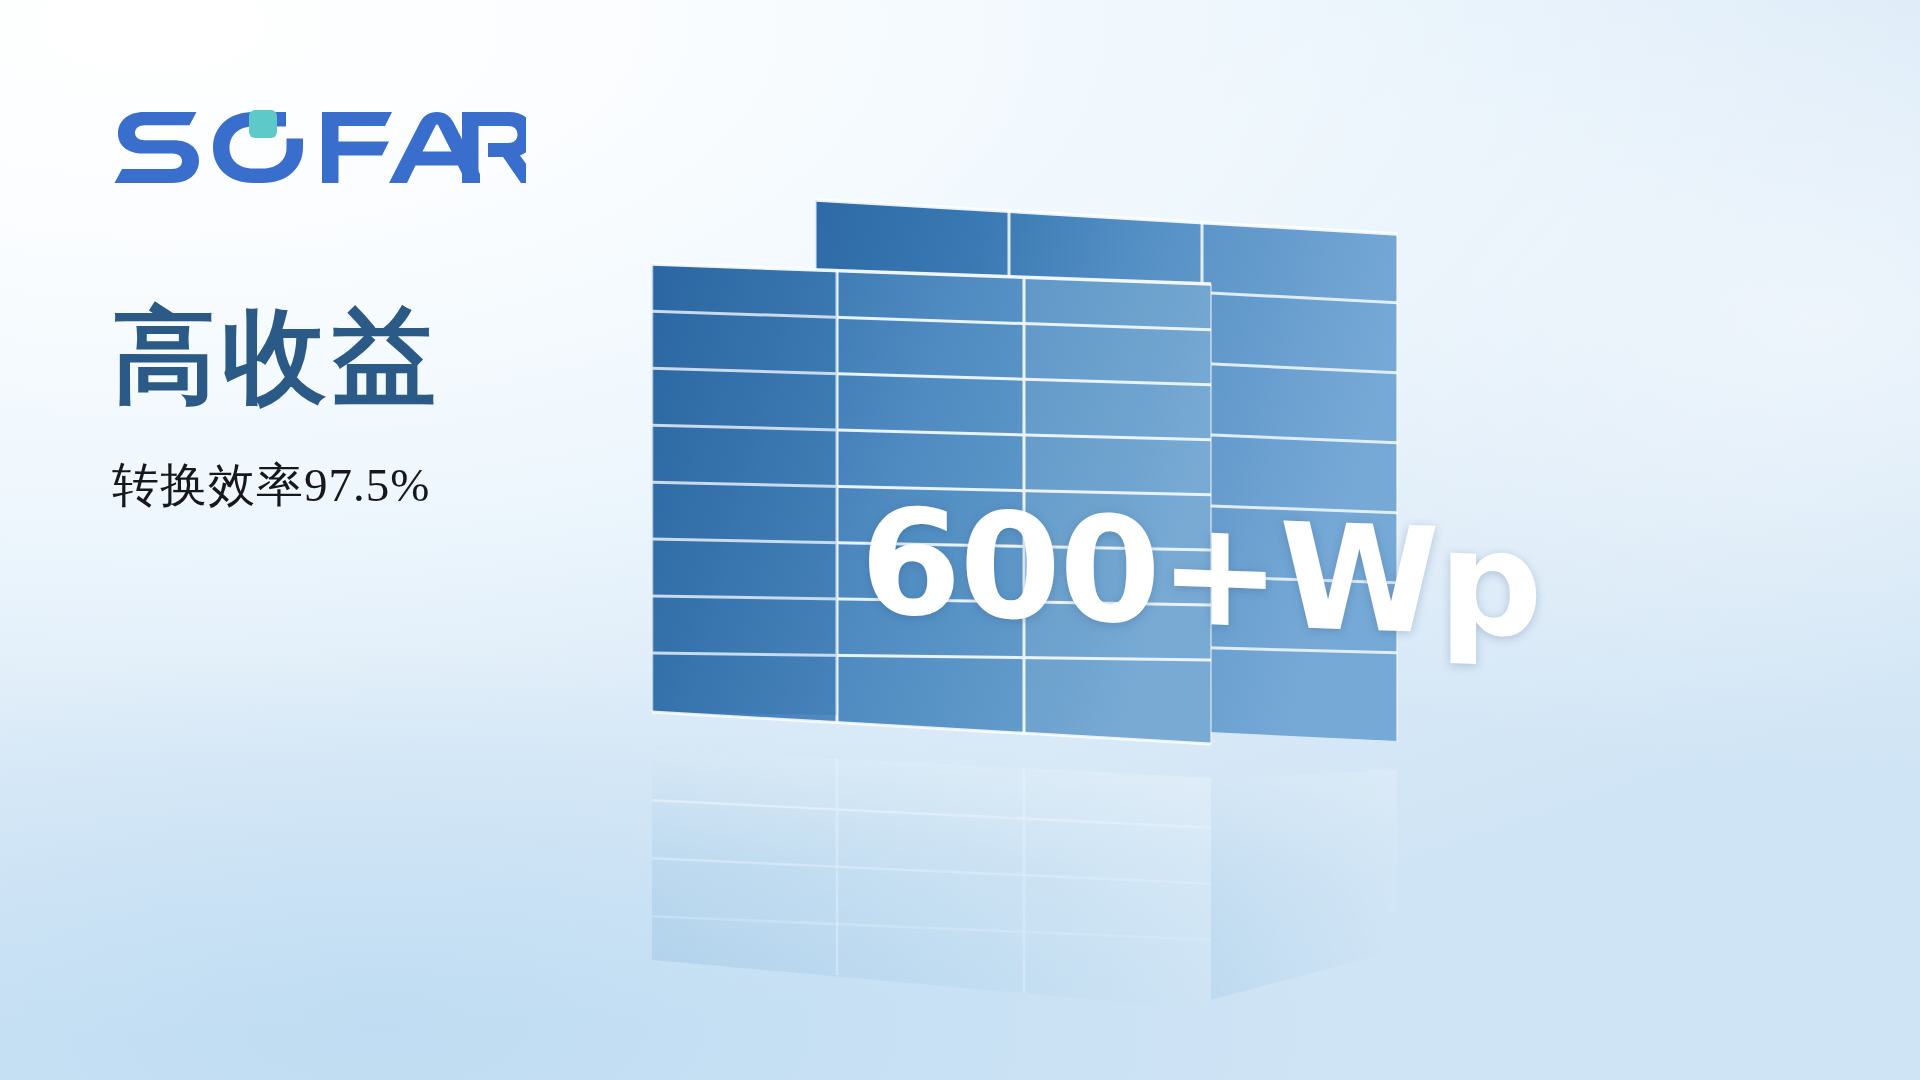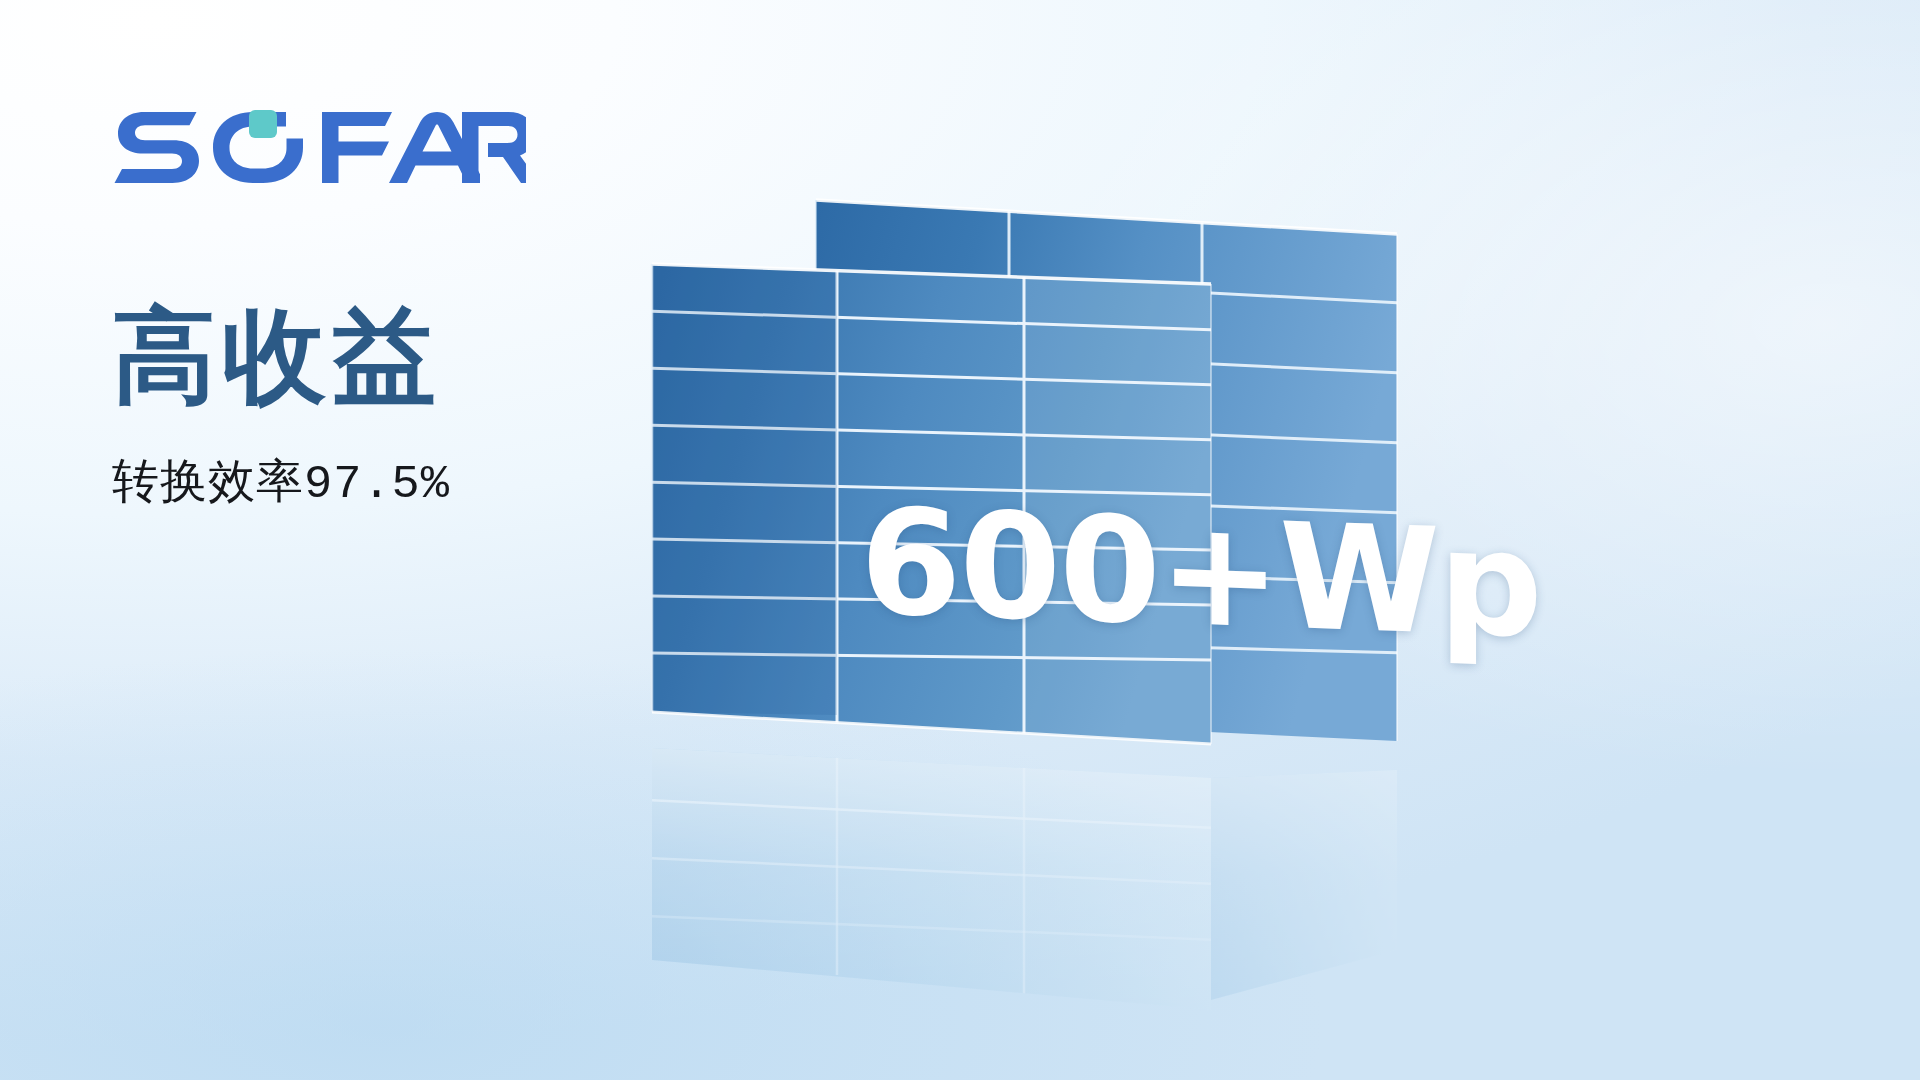--- a/index.html
+++ b/index.html
@@ -29,21 +29,21 @@
   
   #headline{
     position:absolute;left:112px;top:300px;
     font-size:104px;line-height:112px;font-weight:700;letter-spacing:6px;
     color:#2c5a86;
     font-family:"DejaVu Sans","Liberation Sans",sans-serif;
   }
   #sub{
     position:absolute;left:112px;top:452px;
     color:#16181c;font-size:47px;line-height:66px;letter-spacing:1px;
-    font-family:Liberation Mono, monospace;
+    font-family:Liberation Serif, serif;
   }
   #sub .line{display:block;white-space:nowrap;}
 
   
   #panels{position:absolute;left:0;top:0;width:1920px;height:1080px;}
   #panels svg{position:absolute;left:0;top:0;}
 
   #wp-label{
     position:absolute;left:860px;top:500px;
     font-size:146px;line-height:146px;font-weight:700;color:#ffffff;

